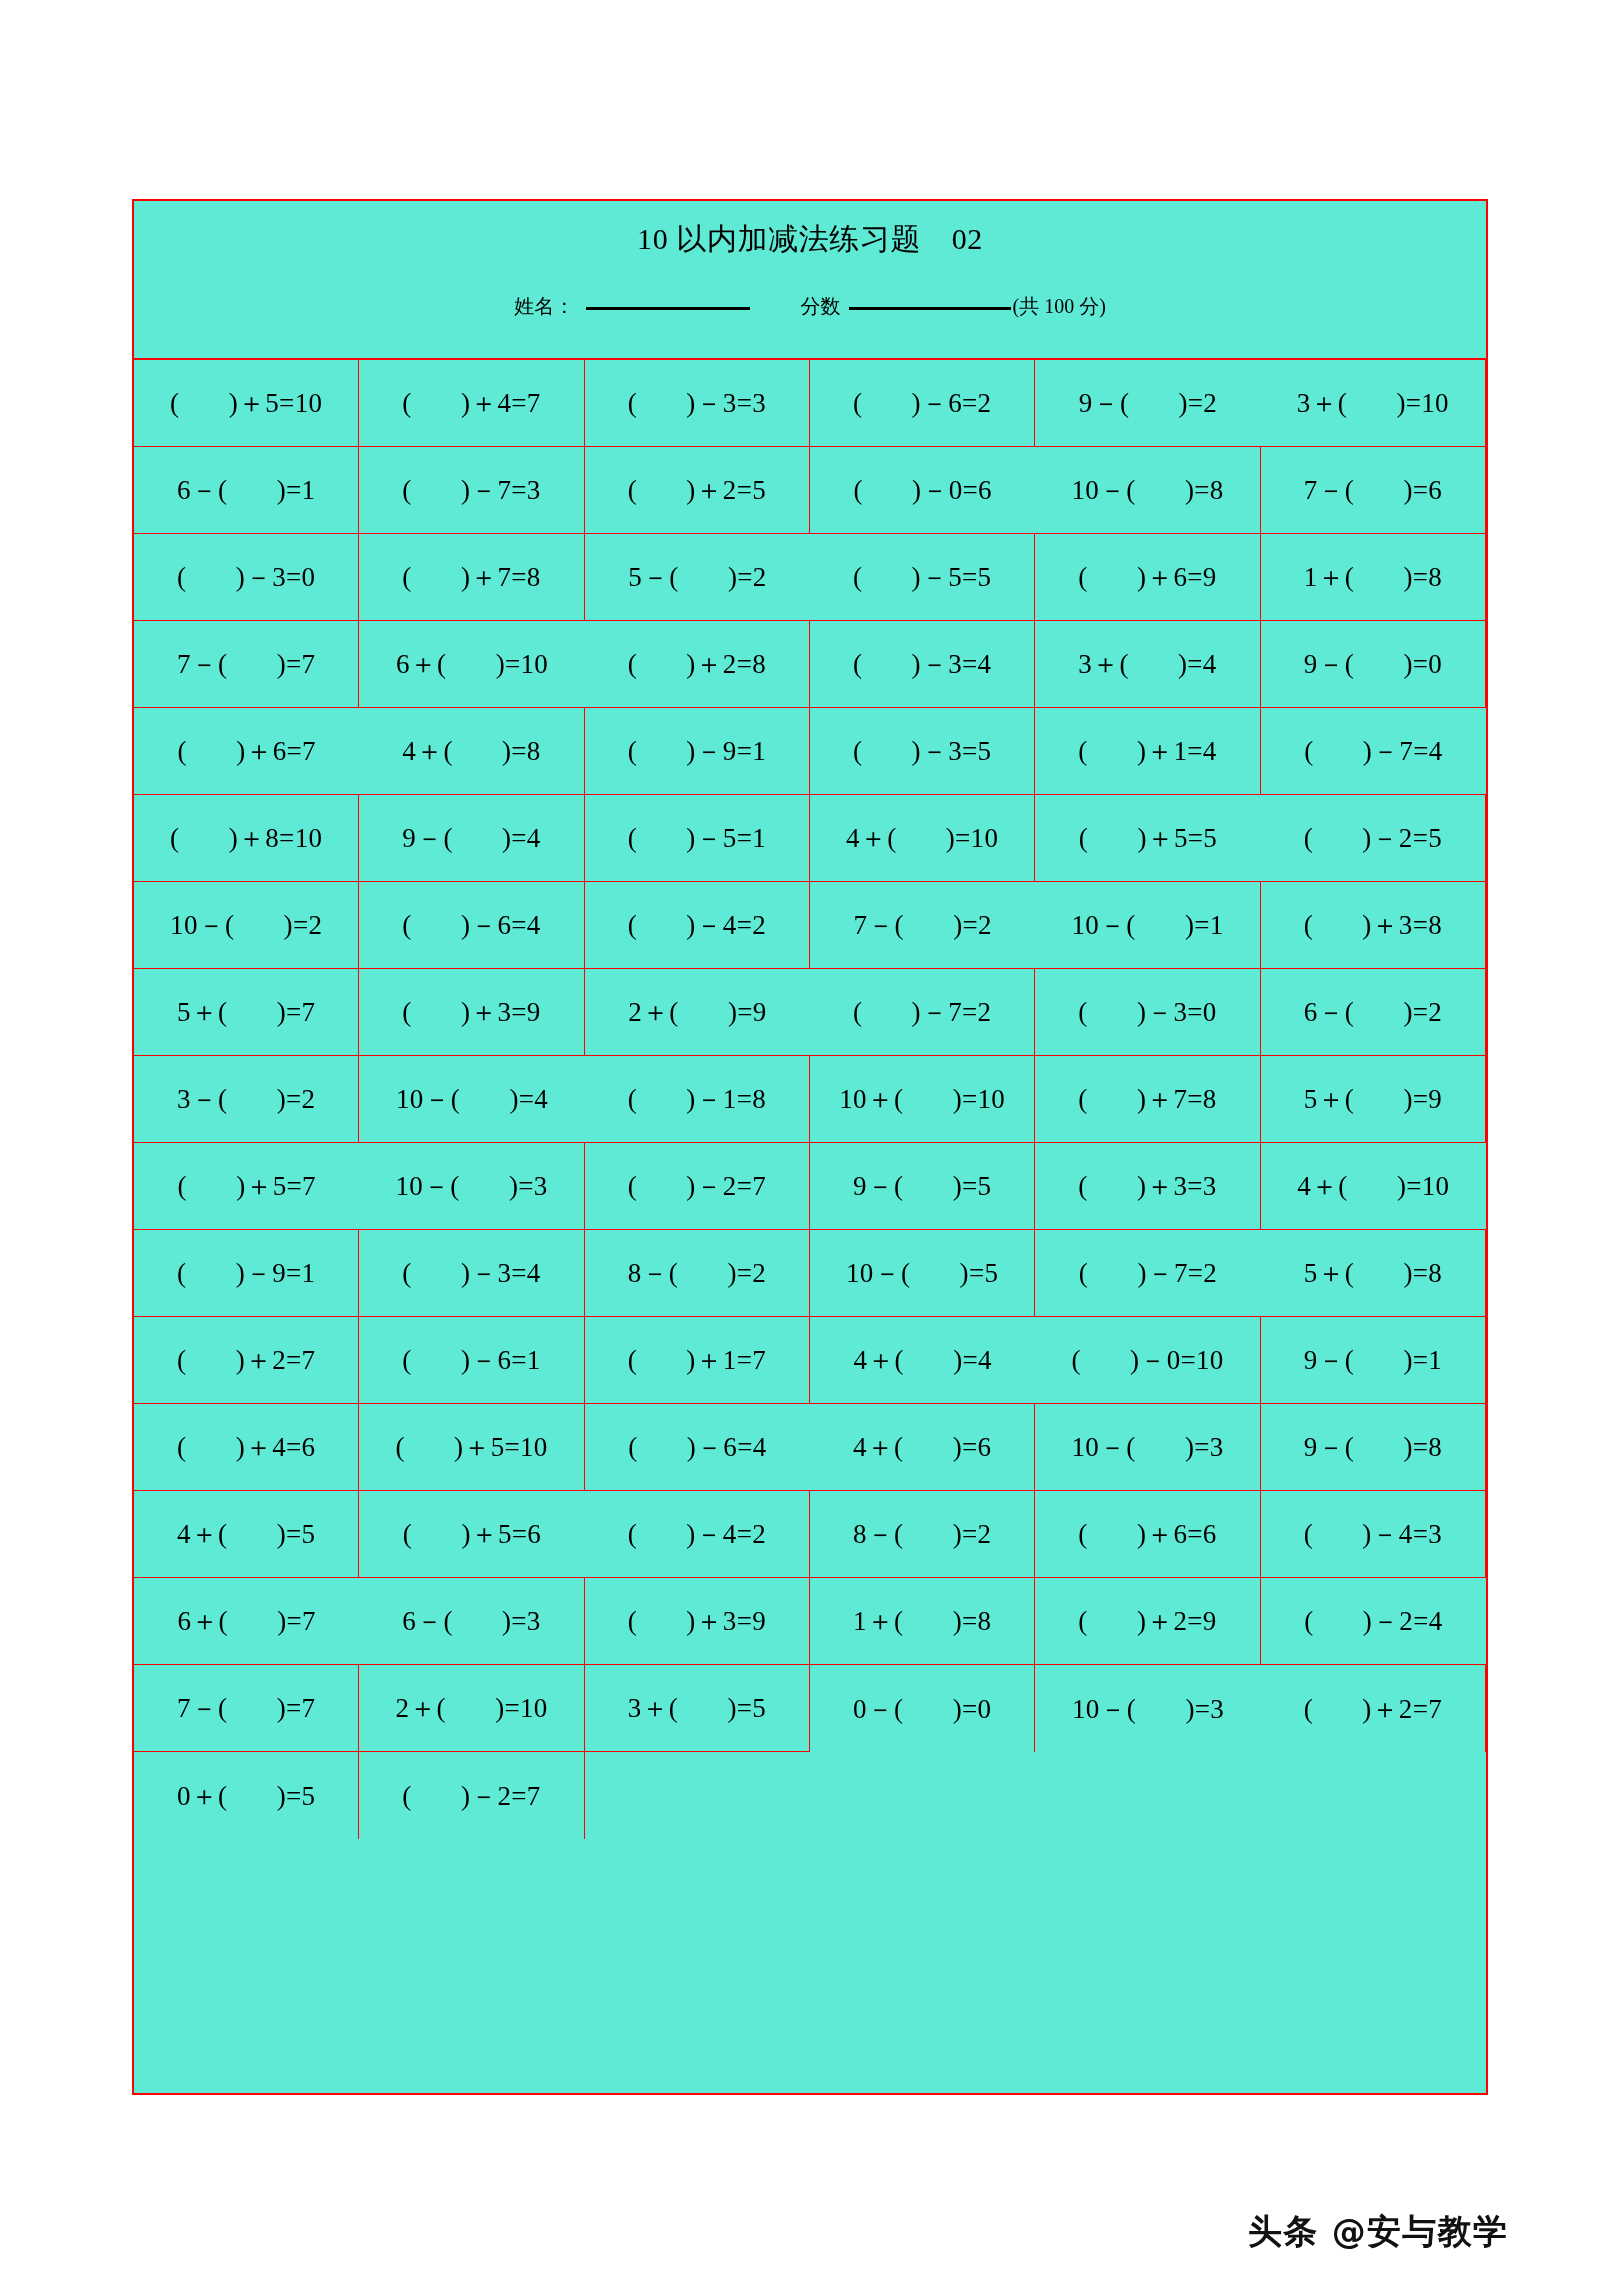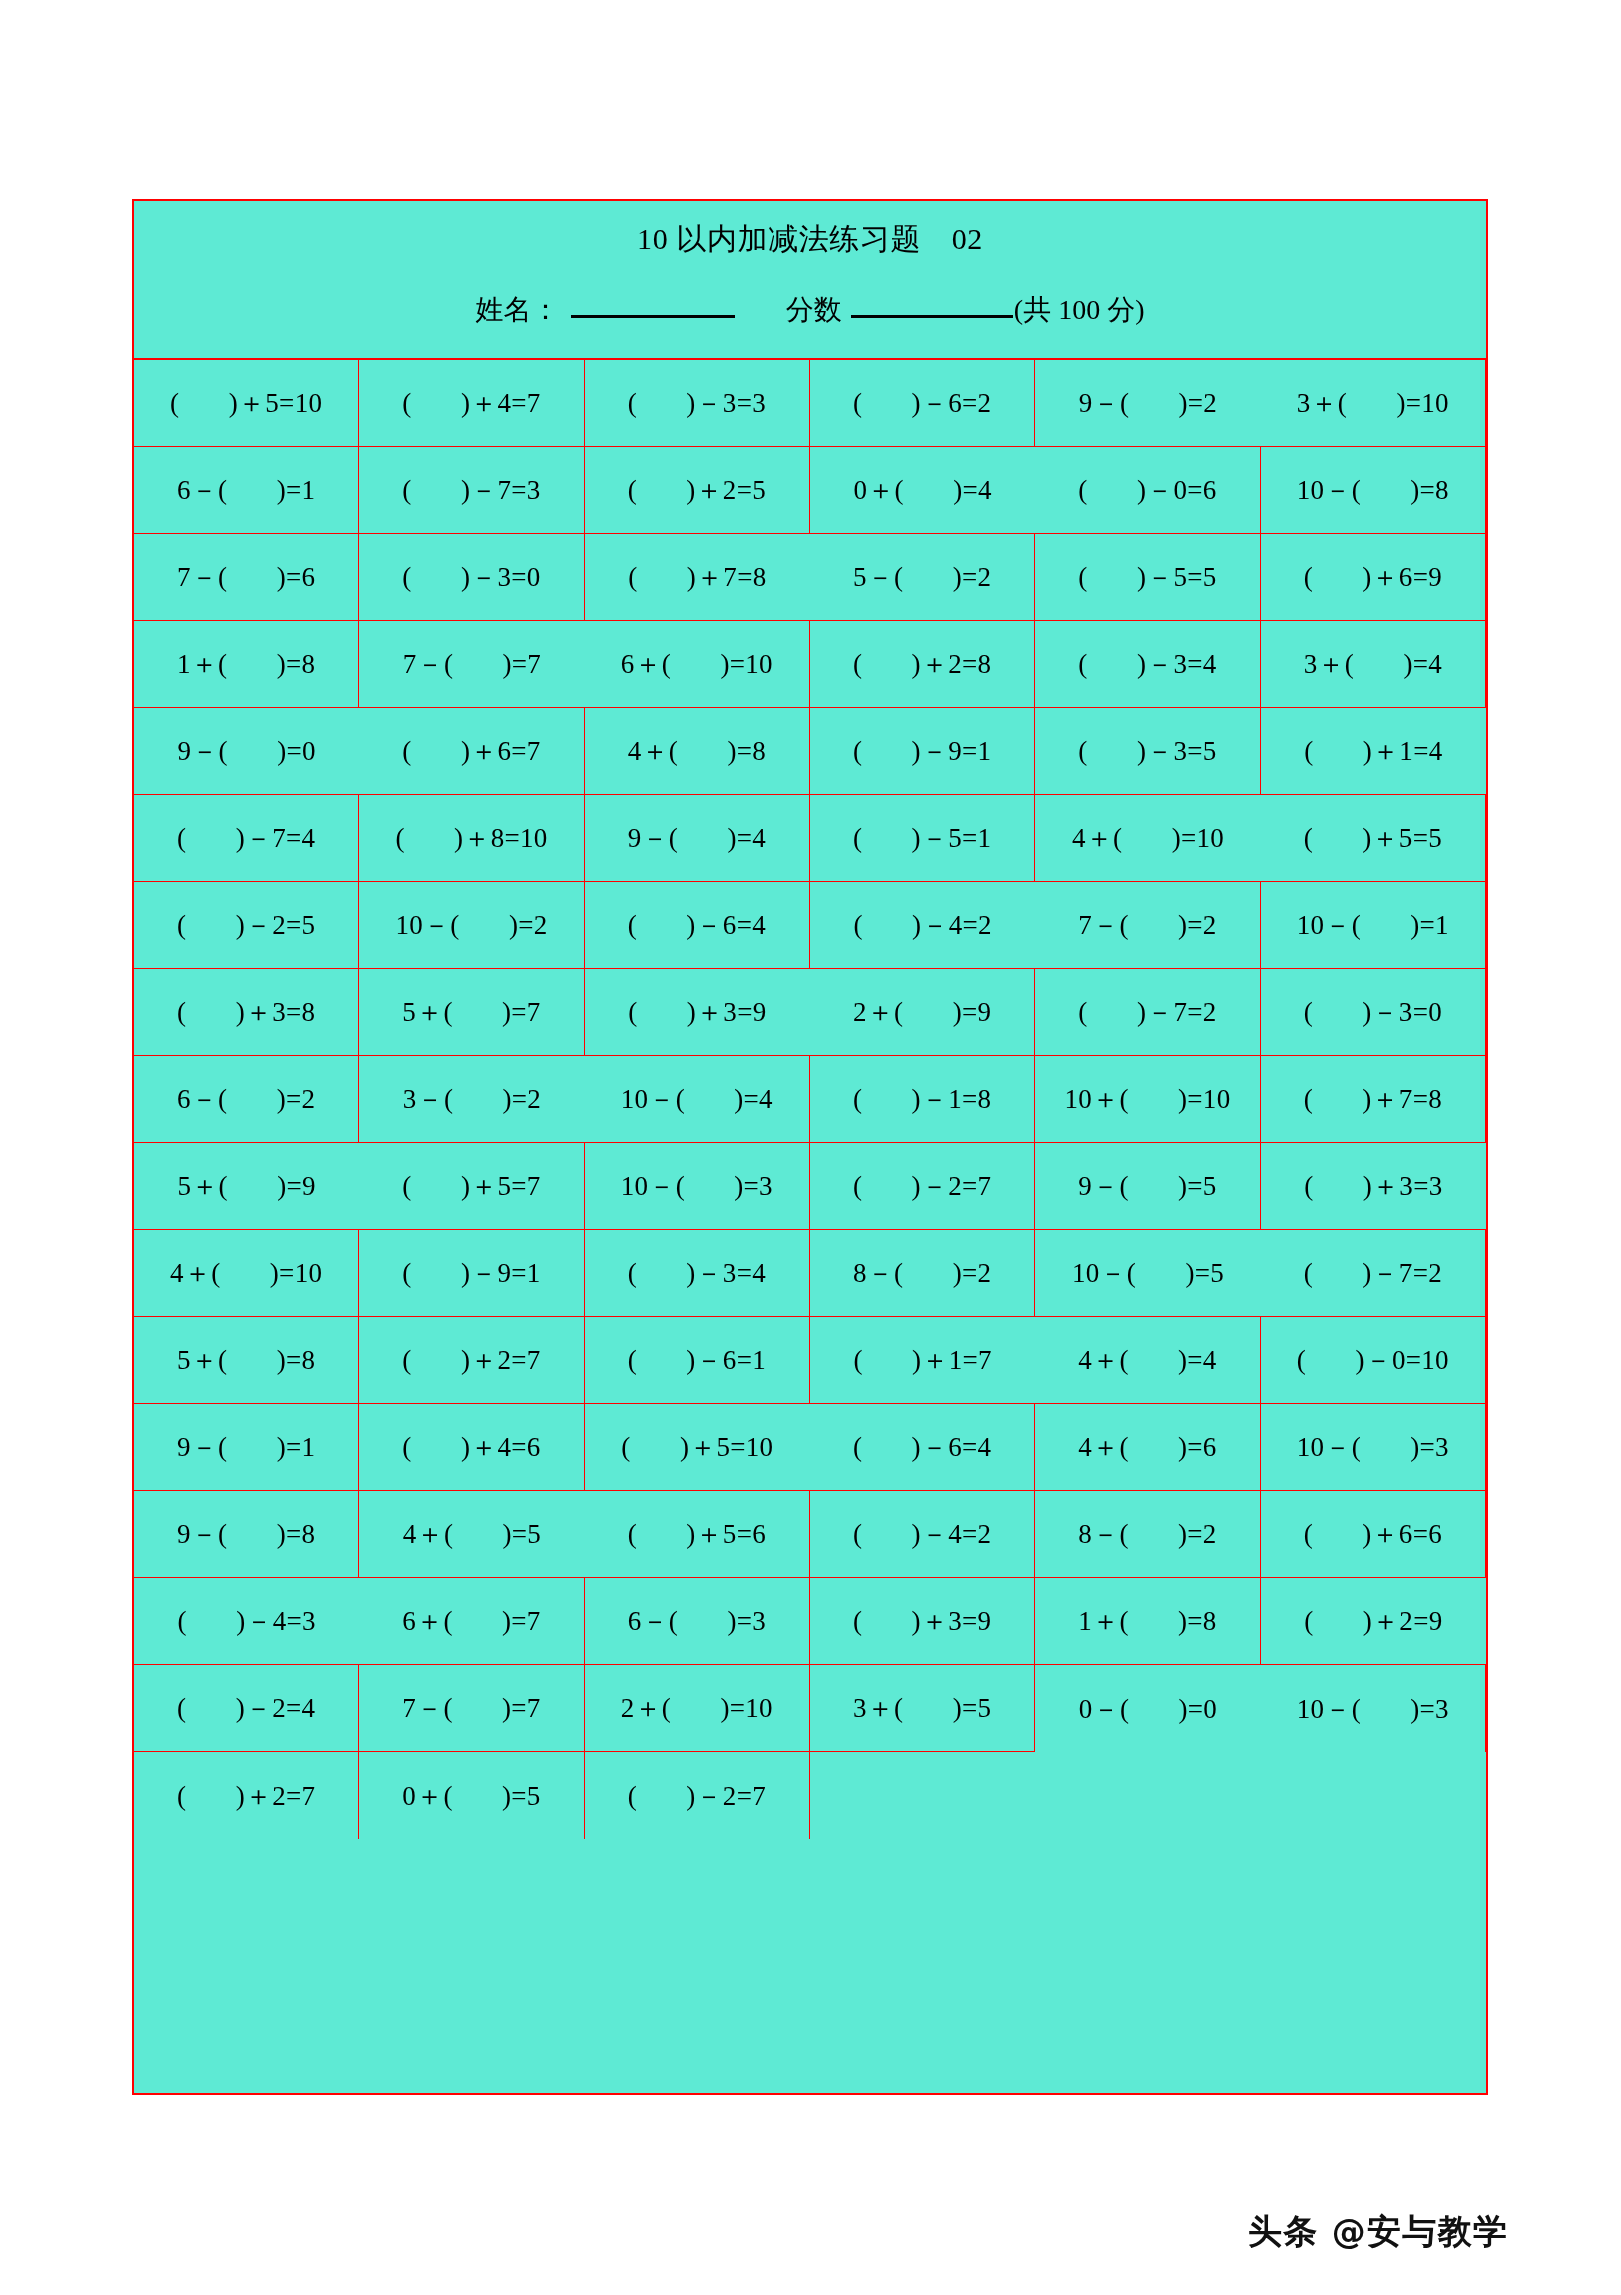--- a/index.html
+++ b/index.html
@@ -54,21 +54,21 @@
   }
 
   .name-score-row {
     position: absolute;
     left: 0;
     top: 95px;
     width: 100%;
     display: flex;
     align-items: flex-end;
     justify-content: center;
-    font-size: 28px;
+    font-size: 20px;
     color: #000000;
     white-space: nowrap;
   }
   .ns-label { line-height: 1; }
   .blank-line {
     display: inline-block;
     border-bottom: 3.8px solid #000000;
     height: 0.6px;
     vertical-align: bottom;
   }
@@ -135,21 +135,20 @@
     <div class="grid" id="problem-grid">
         <div class="cell">(       )＋5=10</div>
         <div class="cell">(       )＋4=7</div>
         <div class="cell">(       )－3=3</div>
         <div class="cell">(       )－6=2</div>
         <div class="cell">9－(       )=2</div>
         <div class="cell">3＋(       )=10</div>
         <div class="cell">6－(       )=1</div>
         <div class="cell">(       )－7=3</div>
         <div class="cell">(       )＋2=5</div>
-        <div class="cell">0＋(       )=4</div>
         <div class="cell">(       )－0=6</div>
         <div class="cell">10－(       )=8</div>
         <div class="cell">7－(       )=6</div>
         <div class="cell">(       )－3=0</div>
         <div class="cell">(       )＋7=8</div>
         <div class="cell">5－(       )=2</div>
         <div class="cell">(       )－5=5</div>
         <div class="cell">(       )＋6=9</div>
         <div class="cell">1＋(       )=8</div>
         <div class="cell">7－(       )=7</div>

